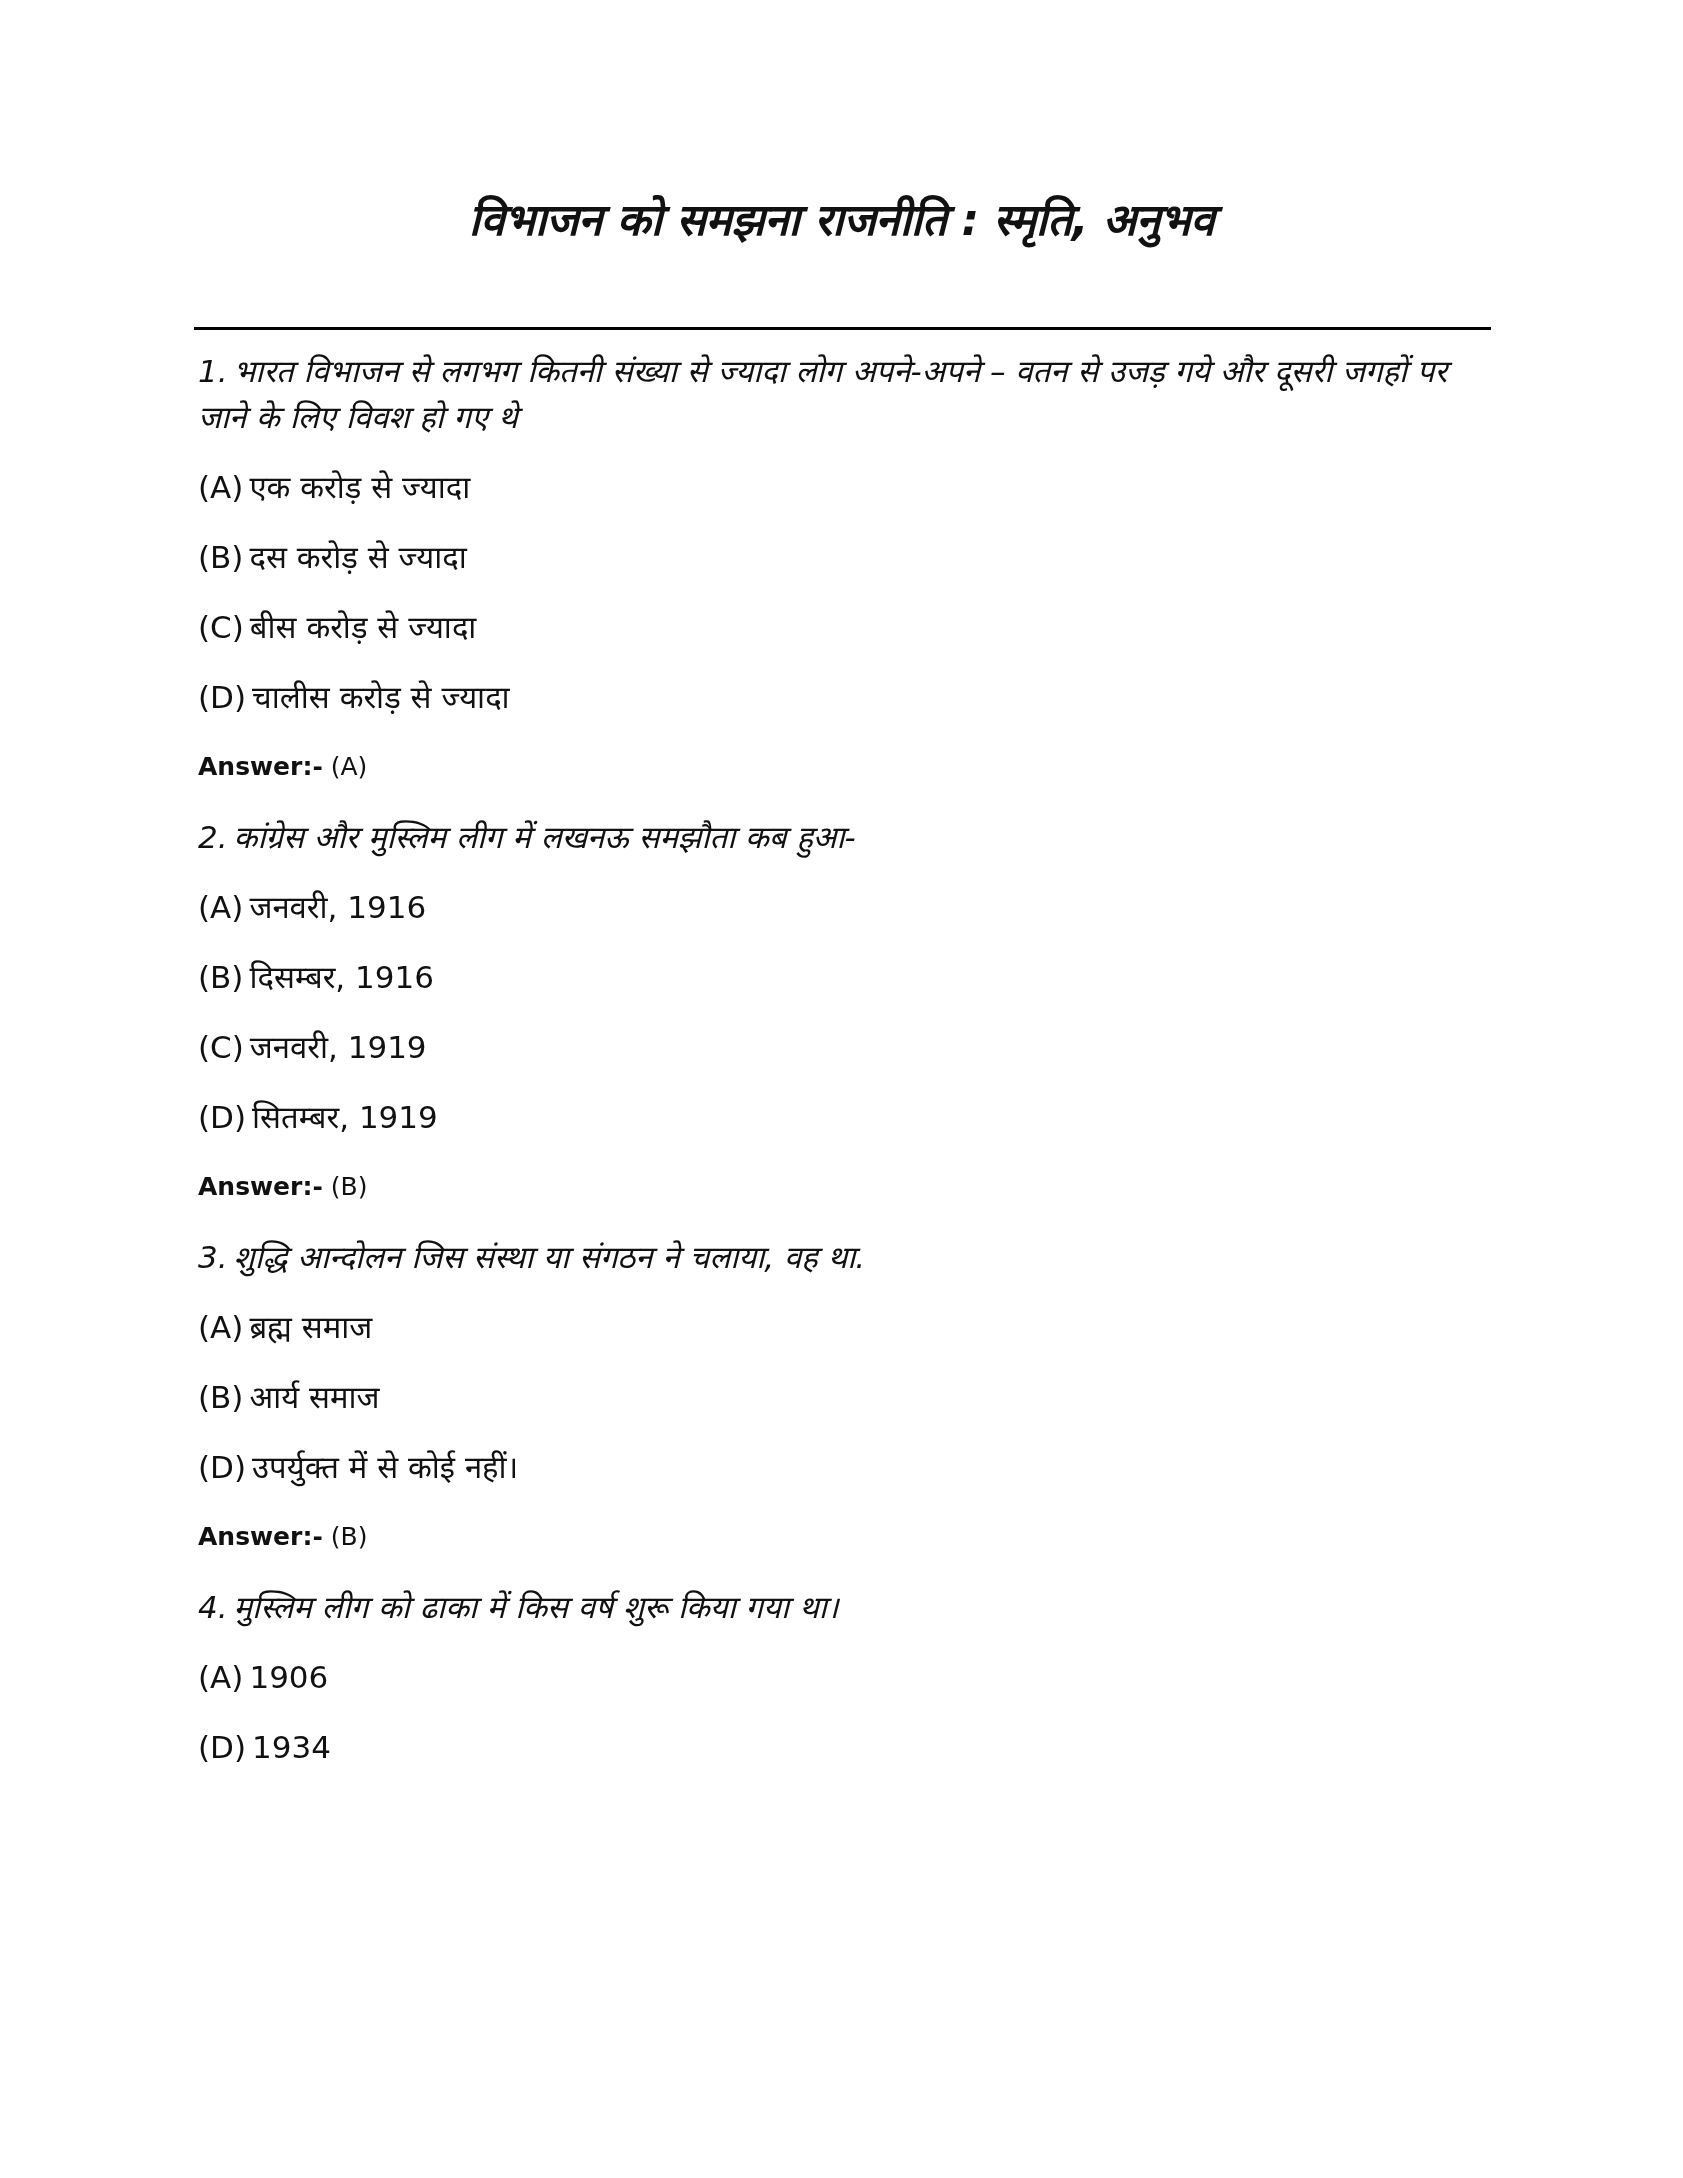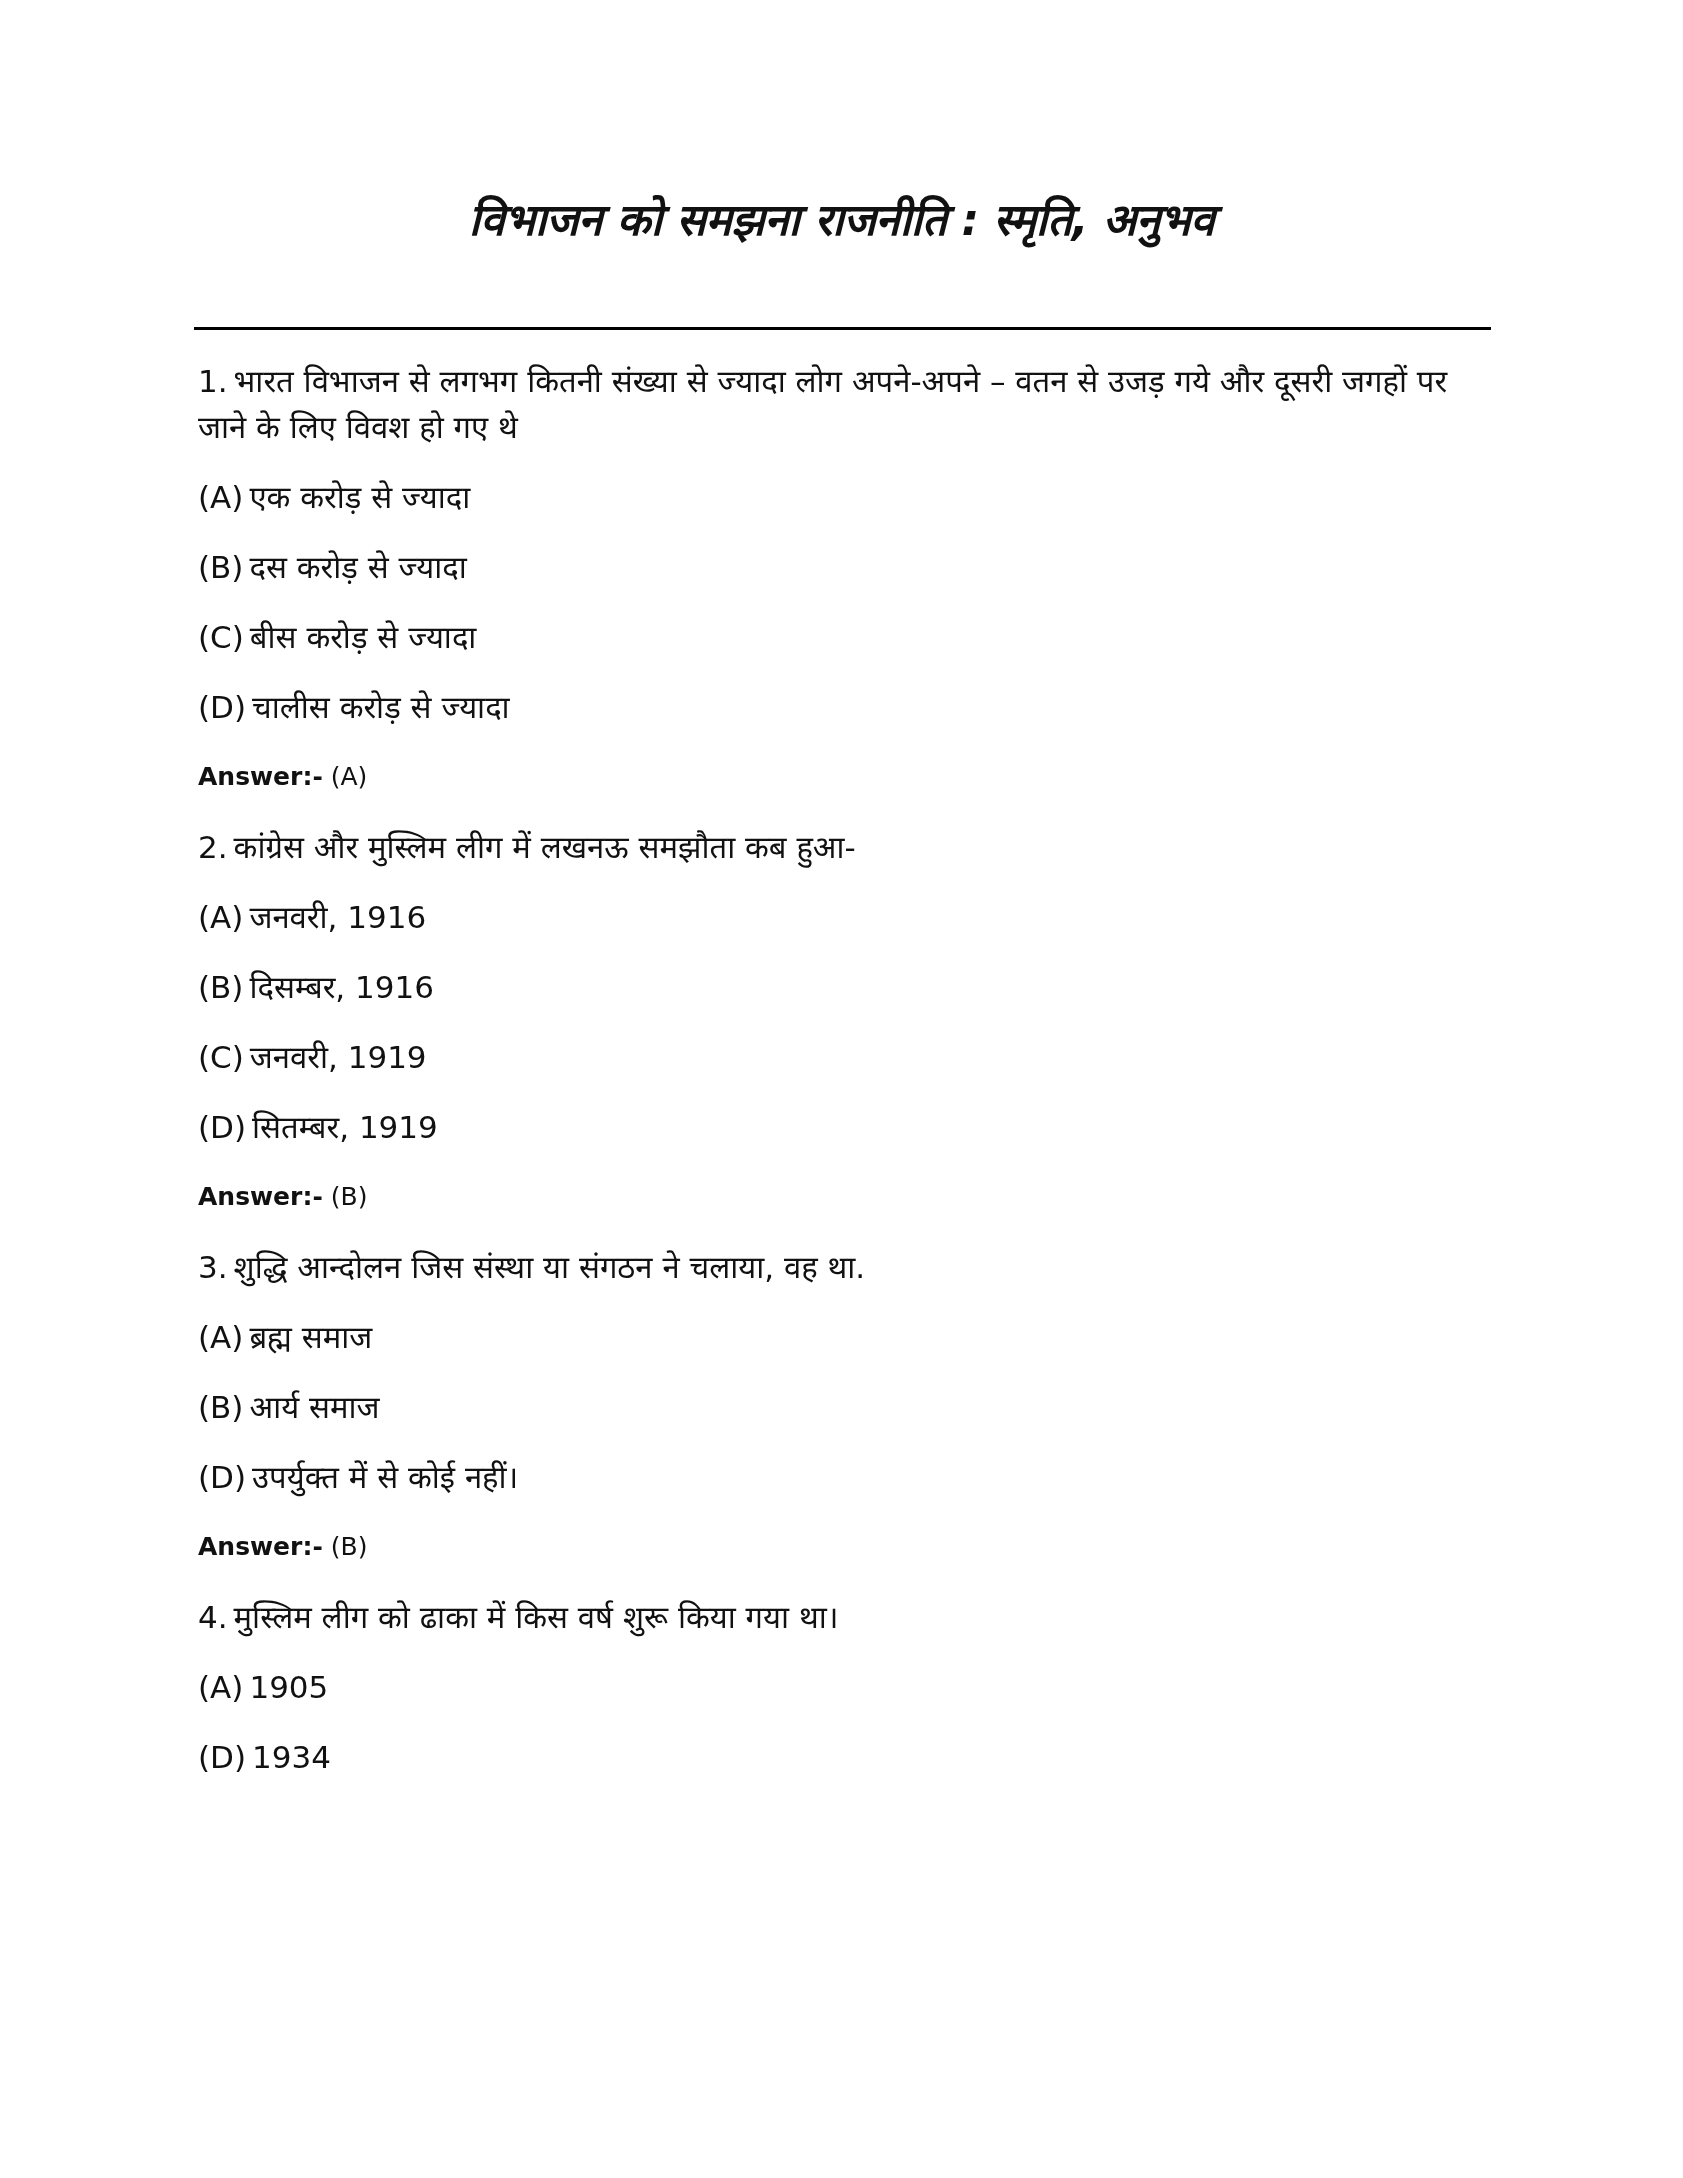--- a/index.html
+++ b/index.html
@@ -40,21 +40,22 @@
     }
     .content {
       position: absolute;
       top: 348px;
       left: 198px;
       width: 1297px;
     }
     .question {
       font-size: 31px;
       line-height: 46px;
-      margin: 10px 0 24px 0;
+      margin: 0 0 24px 0;
+      font-style: italic;
     }
     .option {
       font-size: 31px;
       line-height: 46px;
       margin: 0 0 24px 0;
     }
     .answer {
       font-size: 25px;
       line-height: 46px;
       margin: 16px 0 24px 0;
@@ -95,18 +96,18 @@
   <div>
     <p class="question"><span class="qnum">3.</span><span>शुद्धि आन्दोलन जिस संस्था या संगठन ने चलाया, वह था.</span></p>
     <p class="option"><span class="opt-letter">(A)</span><span>ब्रह्म समाज</span></p>
     <p class="option"><span class="opt-letter">(B)</span><span>आर्य समाज</span></p>
     <p class="option"><span class="opt-letter">(D)</span><span>उपर्युक्त में से कोई नहीं।</span></p>
     <p class="answer"><span class="answer-label">Answer:-</span> <span>(B)</span></p>
   </div>
 
   <div>
     <p class="question"><span class="qnum">4.</span><span>मुस्लिम लीग को ढाका में किस वर्ष शुरू किया गया था।</span></p>
-    <p class="option"><span class="opt-letter">(A)</span><span>1905</span></p>
+    <p class="option"><span class="opt-letter">(A)</span><span>1906</span></p>
     <p class="option"><span class="opt-letter">(D)</span><span>1934</span></p>
   </div>
 
 </div>
 
 
 </body></html>

